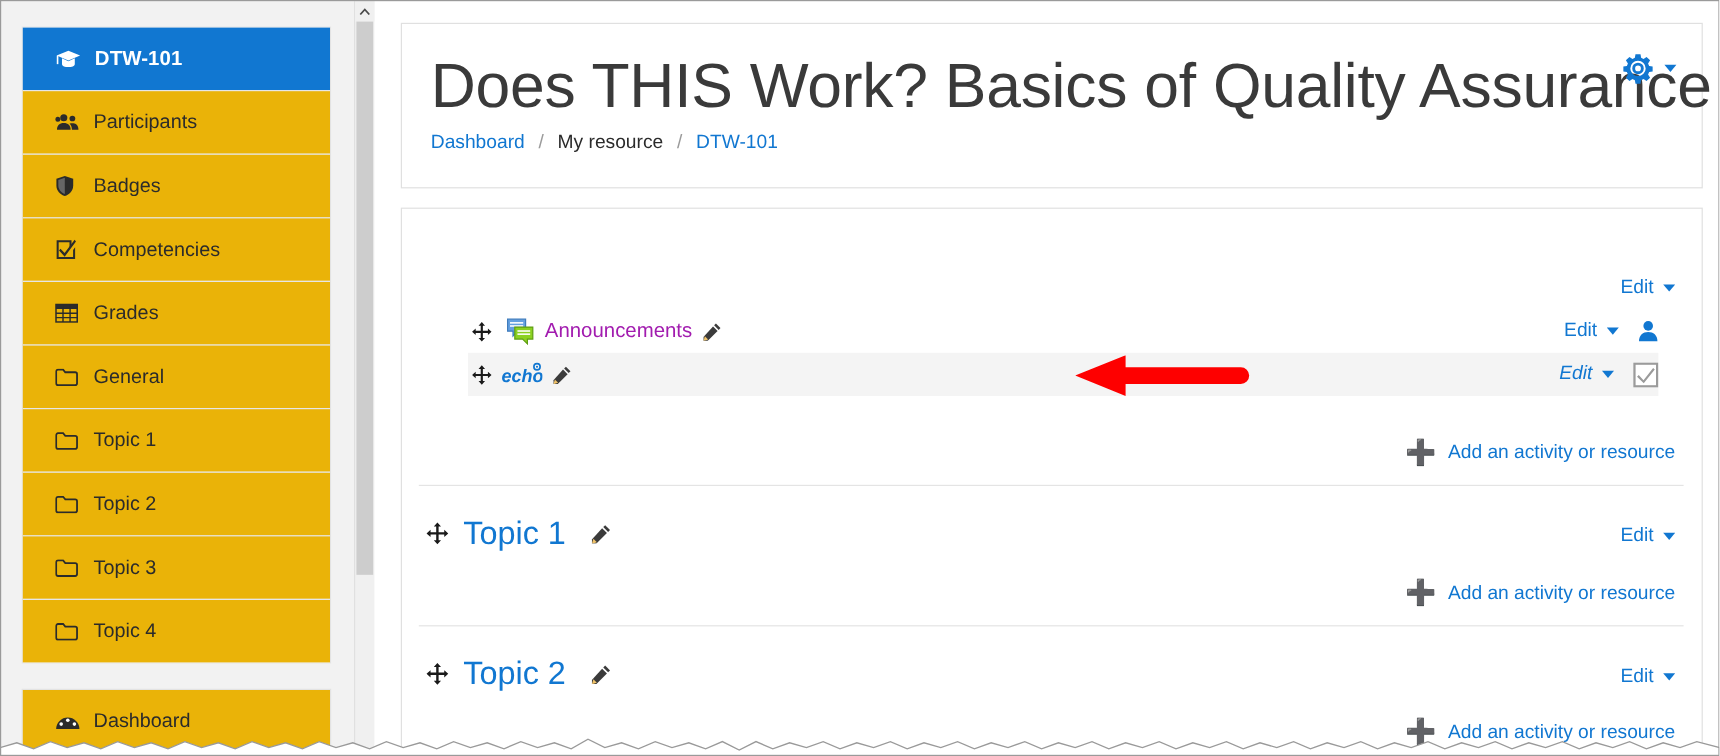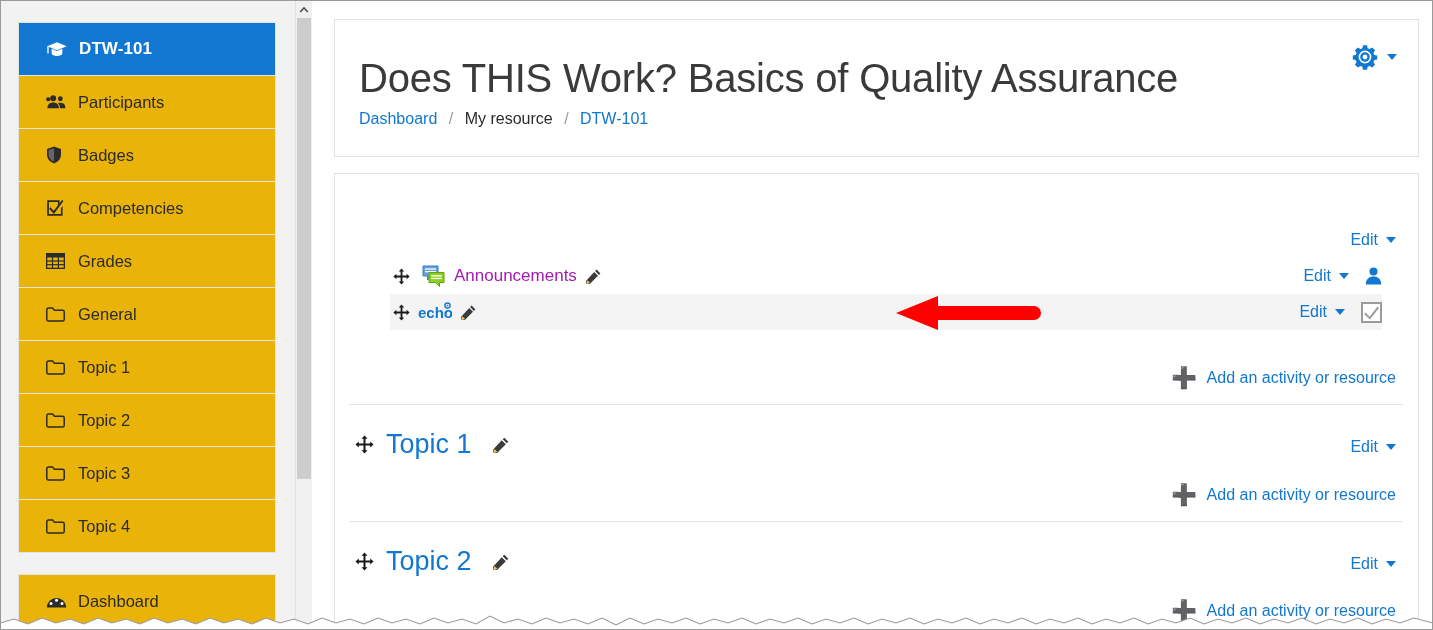--- a/index.html
+++ b/index.html
@@ -141,22 +141,22 @@
     border: 1px solid #e0e0e0;
     background: #ffffff;
     box-sizing: border-box;
   }
   .card.header-card { top: 18px; height: 138px; }
   .card.body-card  { top: 172px; height: 462px; }
 
   .page-title {
     position: absolute;
     left: 24px;
-    top: 36px;
-    font-size: 40px;
+    top: 22px;
+    font-size: 52px;
     font-weight: 300;
     color: #3a3a3a;
     white-space: nowrap;
     letter-spacing: -0.2px;
   }
   .breadcrumb {
     position: absolute;
     left: 24px;
     top: 90px;
     font-size: 16px;
@@ -481,21 +481,21 @@
           </span>
           <span>
             <svg width="17" height="18" viewBox="0 0 17 18">
               <circle cx="8.5" cy="4.6" r="4" fill="#1177d1"></circle>
               <path d="M0.8 17.4 C0.8 12.2 4.2 9.6 8.5 9.6 C12.8 9.6 16.2 12.2 16.2 17.4 Z" fill="#1177d1"></path>
             </svg>
           </span>
         </span>
       </div>
 
-      <div class="activity highlight" style="top:120px;">
+      <div class="activity highlight" style="top:120px;font-style:italic;">
         <span class="move-icon">
           <svg width="17" height="17" viewBox="0 0 17 17">
             <path d="M8.5 0.4 L11.2 3.4 L9.4 3.4 L9.4 7.6 L13.6 7.6 L13.6 5.8 L16.6 8.5 L13.6 11.2 L13.6 9.4 L9.4 9.4 L9.4 13.6 L11.2 13.6 L8.5 16.6 L5.8 13.6 L7.6 13.6 L7.6 9.4 L3.4 9.4 L3.4 11.2 L0.4 8.5 L3.4 5.8 L3.4 7.6 L7.6 7.6 L7.6 3.4 L5.8 3.4 Z" fill="#1a1a1a"></path>
           </svg>
         </span>
         <span class="act-icon">
           <svg width="34" height="22" viewBox="0 0 34 22">
             <text x="0" y="17" font-family="'Liberation Sans', sans-serif" font-size="15" font-weight="bold" fill="#1177d1">echo</text>
             <circle cx="29.5" cy="4.6" r="2.6" fill="none" stroke="#1177d1" stroke-width="1.4"></circle>
             <circle cx="29.5" cy="4.6" r="0.9" fill="#1177d1"></circle>

